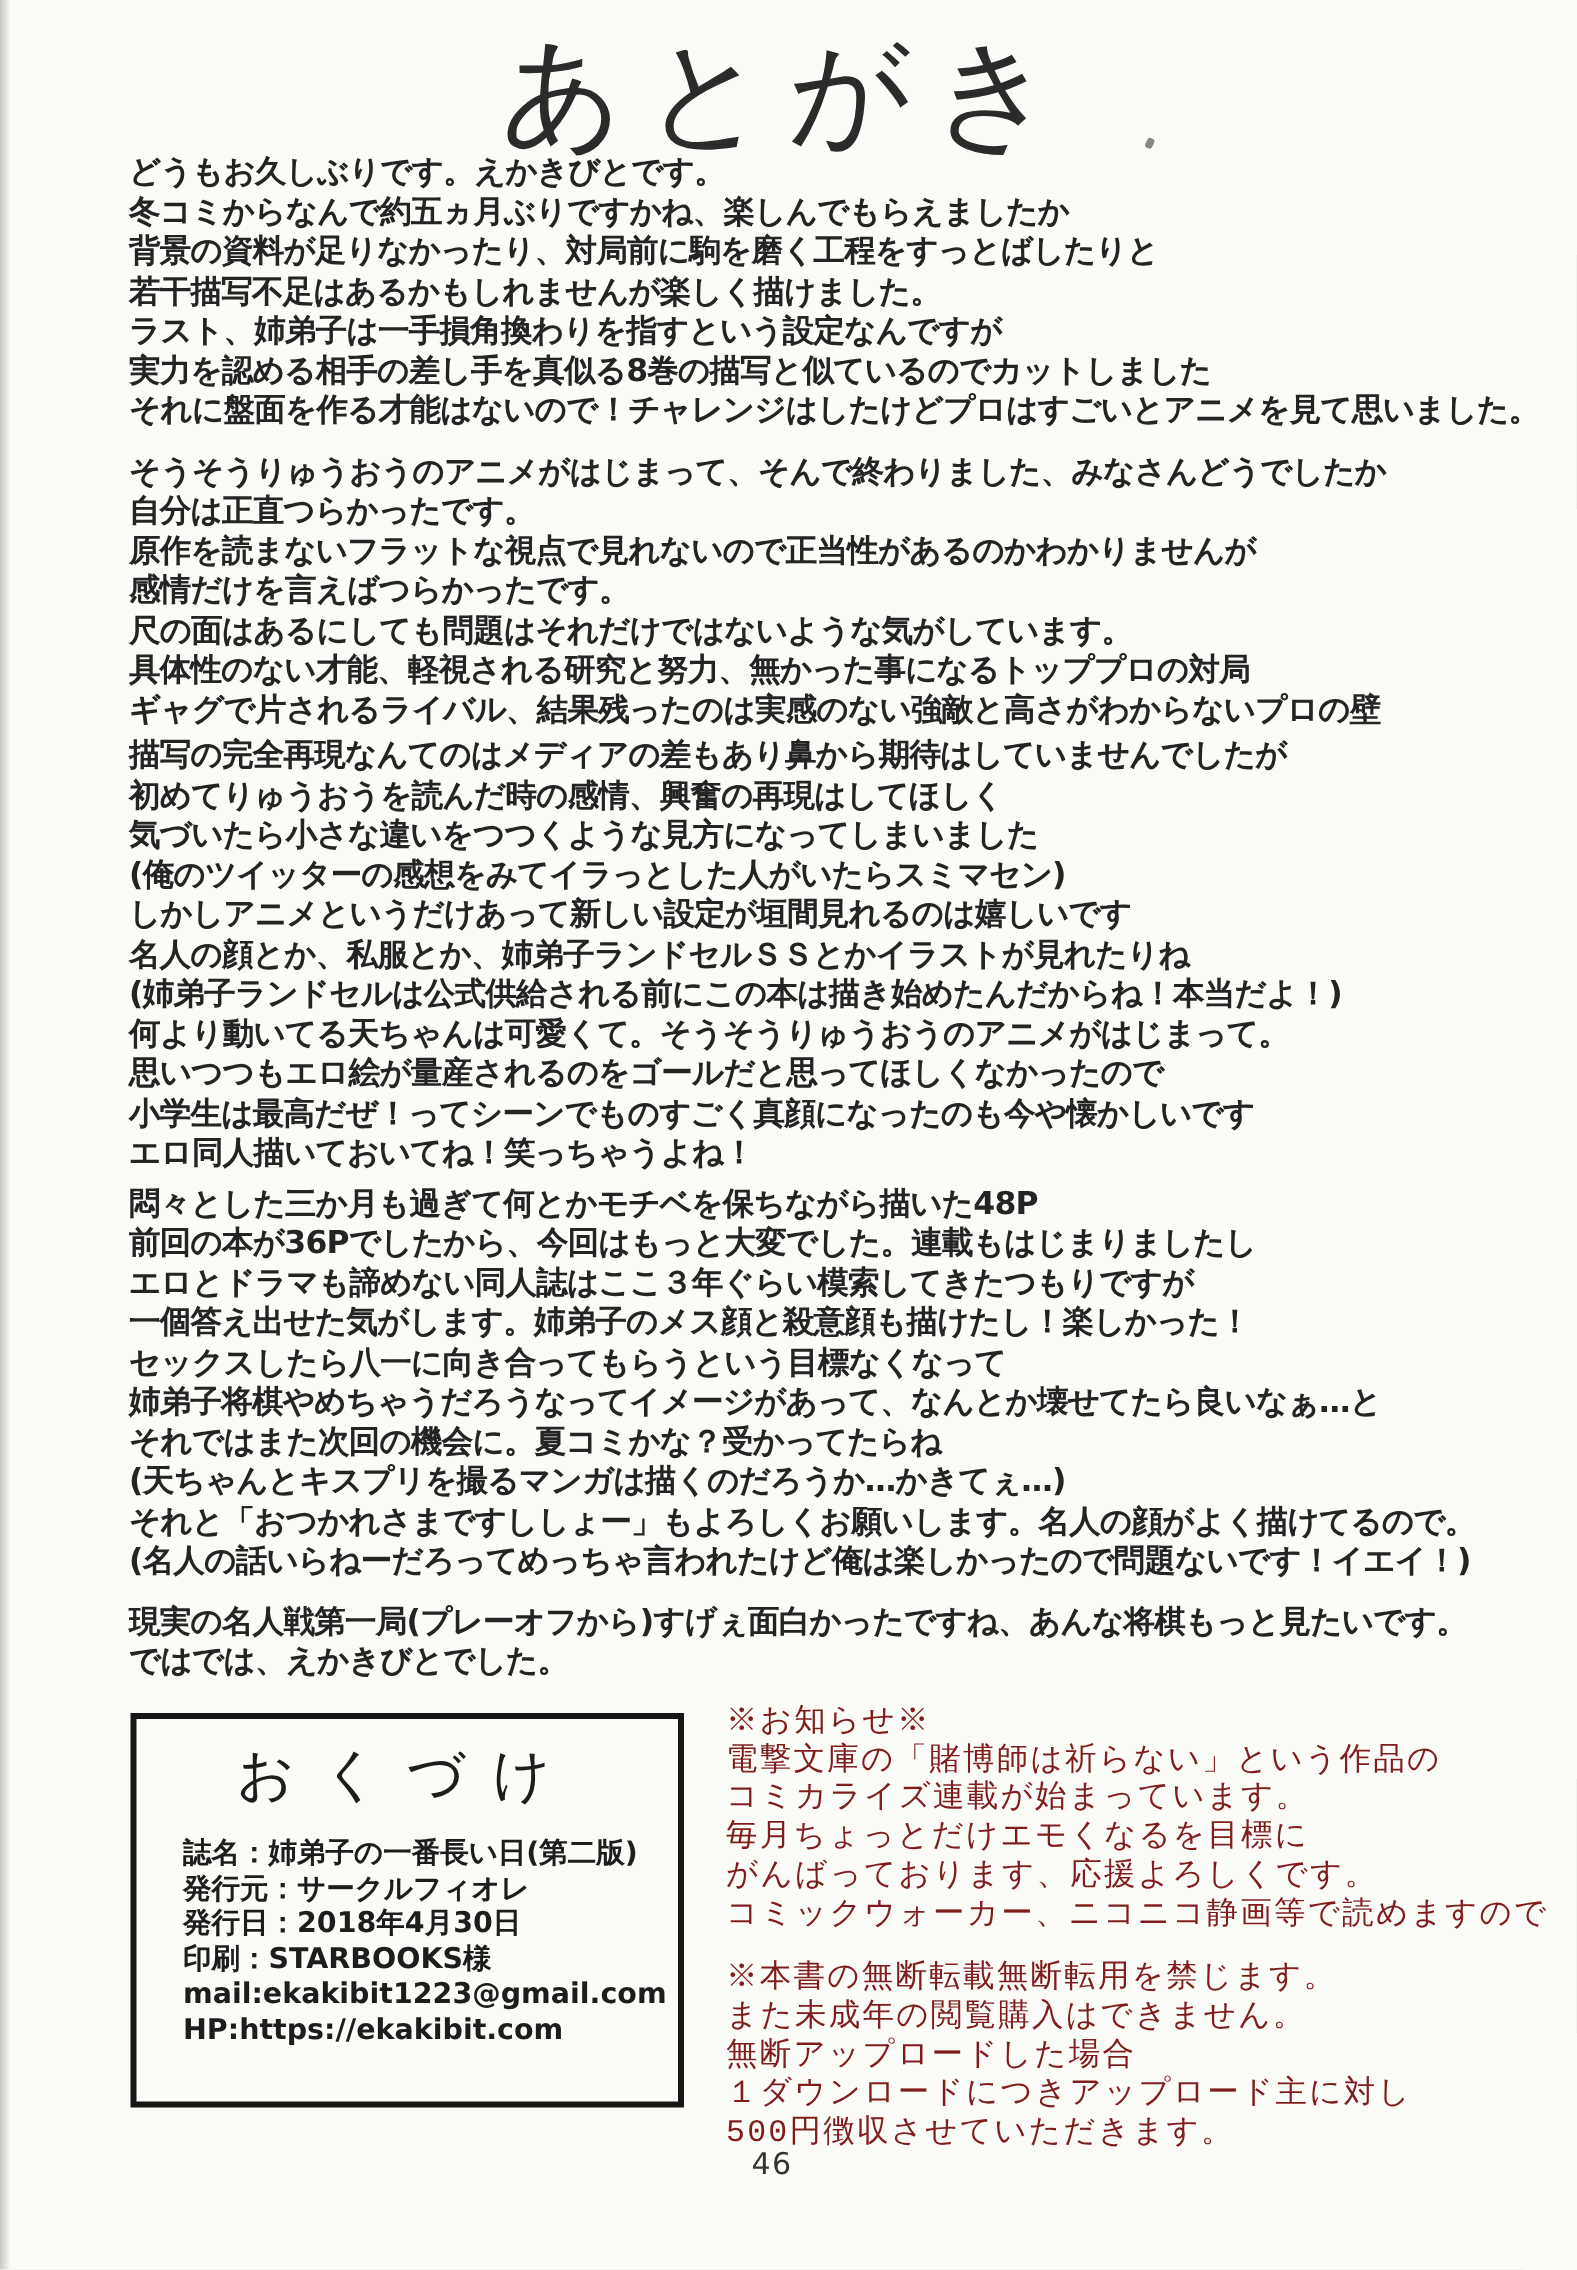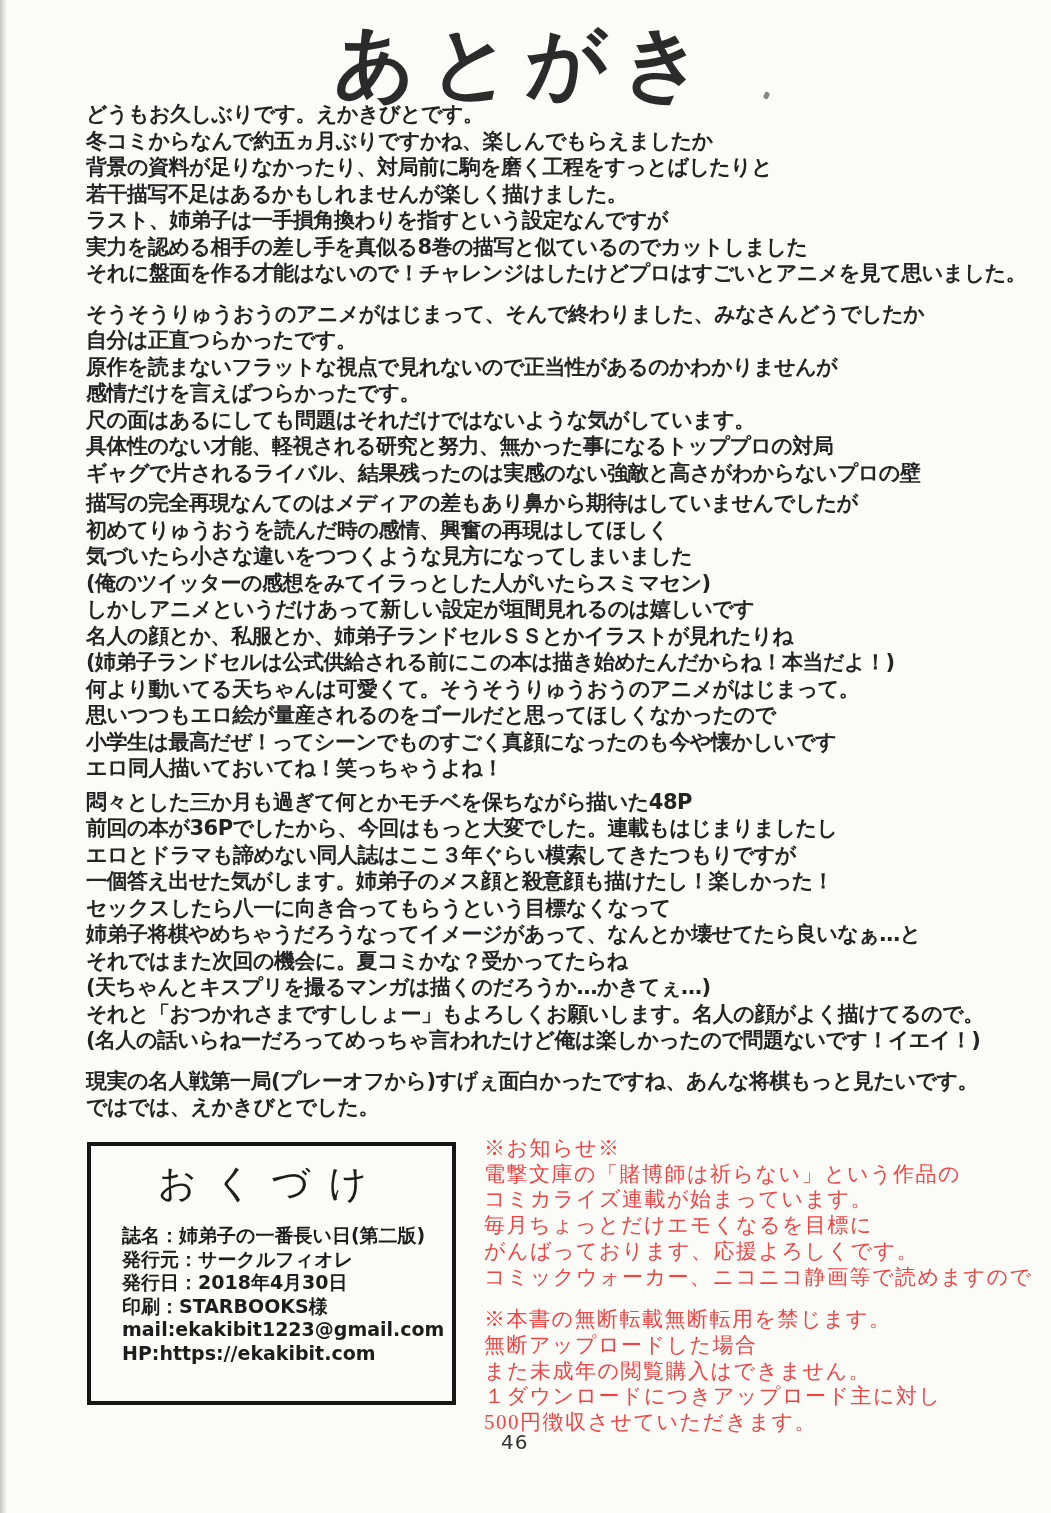--- a/index.html
+++ b/index.html
@@ -18,21 +18,21 @@
     opacity:.75;
   }
   .scan-speck{
     position:absolute;left:764px;top:92px;width:5px;height:7px;
     background:#6a6a6a;border-radius:2px;transform:rotate(25deg);opacity:.8;
   }
   .page-title{
     position:absolute;top:14px;left:0;width:100%;
     text-align:center;
     font-family:"DejaVu Serif","Liberation Serif",serif;
-    font-weight:bold;
+    font-weight:normal;
     font-size:80px;line-height:96px;
     letter-spacing:14px;
     color:#2b2b2b;
   }
   .body-text{
     position:absolute;top:101px;left:86px;width:920px;
     font-size:21px;line-height:26.5px;
     font-weight:600;
     letter-spacing:-0.5px;
     color:#242424;
@@ -58,24 +58,24 @@
   }
   .colophon-lines{
     margin:17px 0 0 31px;
     font-size:19px;line-height:23.6px;
     font-weight:700;
     color:#1d1d1d;
   }
   .colophon-lines .line{white-space:nowrap;}
   .notices{
     position:absolute;left:484px;top:1136px;width:555px;
-    font-family:Liberation Serif, serif;
+    font-family:Liberation Mono, monospace;
     font-size:21px;line-height:25.7px;
     letter-spacing:1.5px;
-    color:#ef4444;
+    color:#7f1d1d;
   }
   .notice-block .line{white-space:nowrap;}
   .notice-block + .notice-block{margin-top:17px;}
   .page-number{
     position:absolute;left:501px;top:1430px;
     font-size:20px;color:#333;
     letter-spacing:1px;
   }
 </style>
 </head>
@@ -153,21 +153,21 @@
       <div class="notice-block">
         <div class="line">※お知らせ※</div>
         <div class="line">電撃文庫の「賭博師は祈らない」という作品の</div>
         <div class="line">コミカライズ連載が始まっています。</div>
         <div class="line">毎月ちょっとだけエモくなるを目標に</div>
         <div class="line">がんばっております、応援よろしくです。</div>
         <div class="line">コミックウォーカー、ニコニコ静画等で読めますので</div>
       </div>
       <div class="notice-block">
         <div class="line">※本書の無断転載無断転用を禁じます。</div>
+        <div class="line">また未成年の閲覧購入はできません。</div>
         <div class="line">無断アップロードした場合</div>
-        <div class="line">また未成年の閲覧購入はできません。</div>
         <div class="line">１ダウンロードにつきアップロード主に対し</div>
         <div class="line">500円徴収させていただきます。</div>
       </div>
     </div>
 
   <div class="page-number">46</div>
 </div>
 
 </body></html>

